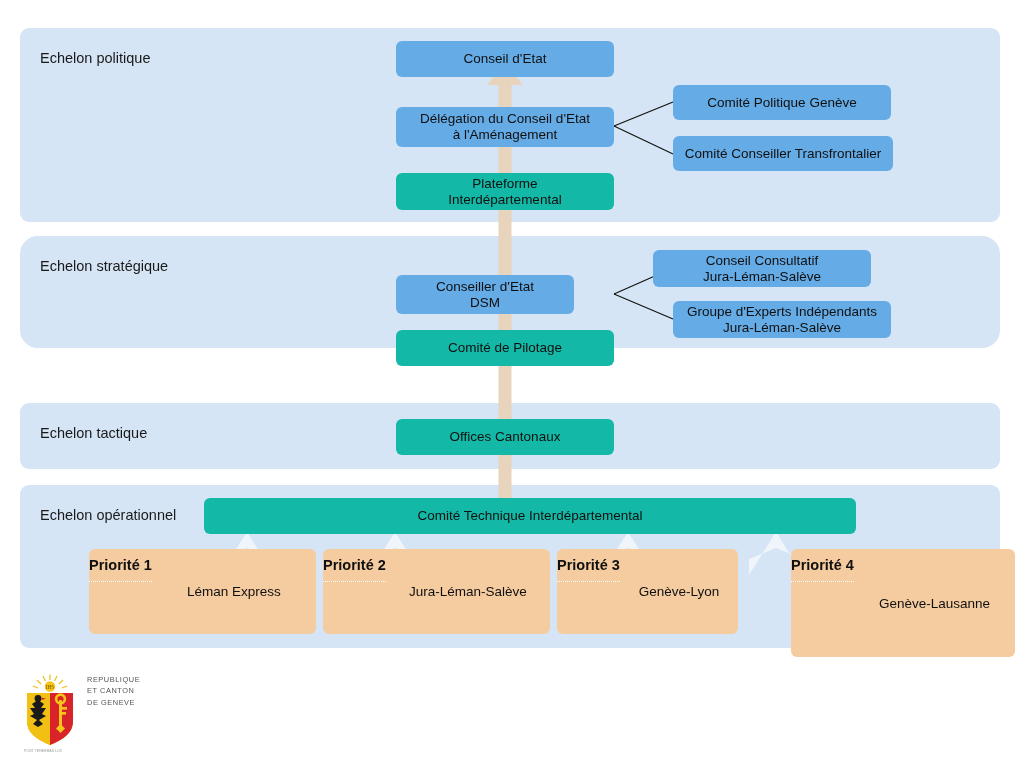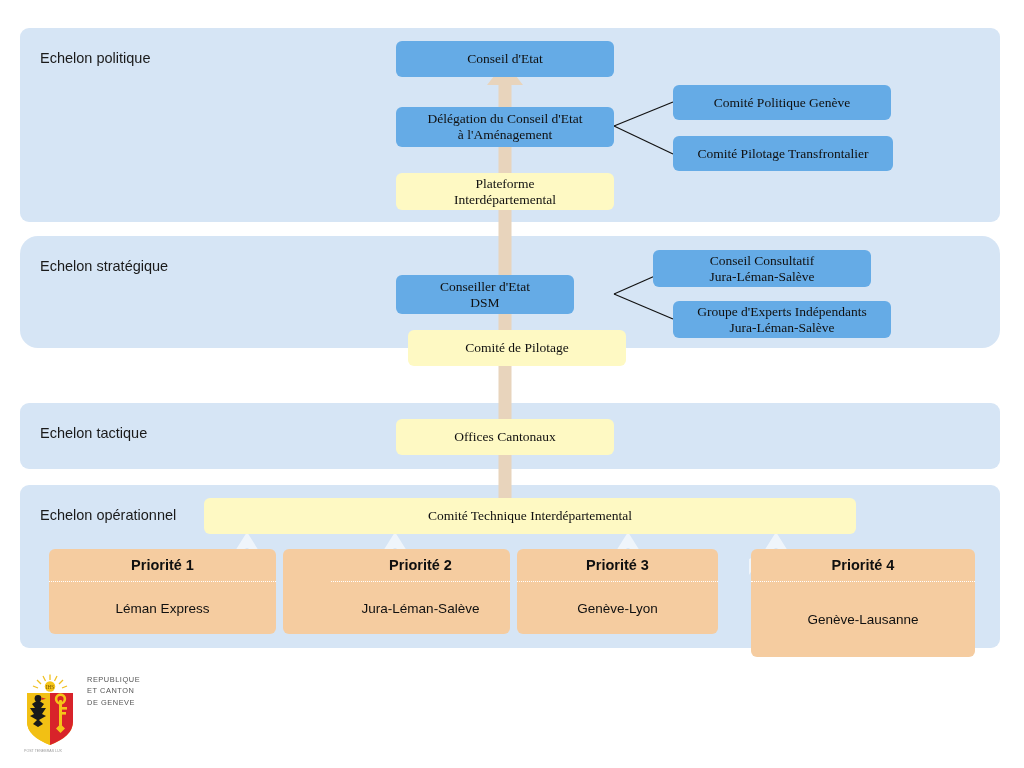--- a/index.html
+++ b/index.html
@@ -42,33 +42,33 @@
     border-radius: 6px;
     display: flex;
     align-items: center;
     justify-content: center;
     text-align: center;
     font-size: 13.5px;
     line-height: 1.18;
     color: #101010;
     padding: 2px 6px;
     white-space: pre-line;
-    font-family: Liberation Serif, serif;
   }
   .node.blue   { background: #65abe6; }
-  .node.yellow { background: #fef9c3; }
+  .node.yellow { background: #14b8a6; }
 
   
   .prio {
     position: absolute;
     z-index: 5;
     background: #f5cca0;
     border-radius: 6px;
     display: flex;
-    flex-direction: column;
+    flex-direction: row;
+    margin-left: 40px;
   }
   .prio-head {
     height: 33px;
     display: flex; align-items: center; justify-content: center;
     font-size: 14.5px; font-weight: bold; color: #101010;
     border-bottom: 1px dotted #ffffff;
   }
   .prio-body {
     flex: 1;
     display: flex; align-items: center; justify-content: center;
@@ -127,51 +127,51 @@
     </g>
   </svg>
 
   <div class="node blue" style="left:396px; top:41px; width:218px; height:36px;">Conseil d'Etat</div>
 
   <div class="node blue" style="left:396px; top:107px; width:218px; height:40px;">Délégation du Conseil d'Etat
 à l'Aménagement</div>
 
   <div class="node blue" style="left:673px; top:85px; width:218px; height:35px;">Comité Politique Genève</div>
 
-  <div class="node blue" style="left:673px; top:136px; width:220px; height:35px;">Comité Pilotage Transfrontalier</div>
+  <div class="node blue" style="left:673px; top:136px; width:220px; height:35px;">Comité Conseiller Transfrontalier</div>
 
   <div class="node yellow" style="left:396px; top:173px; width:218px; height:37px;">Plateforme
 Interdépartemental</div>
 
   <div class="node blue" style="left:396px; top:275px; width:178px; height:39px;">Conseiller d'Etat
 DSM</div>
 
   <div class="node blue" style="left:653px; top:250px; width:218px; height:37px;">Conseil Consultatif
 Jura-Léman-Salève</div>
 
   <div class="node blue" style="left:673px; top:301px; width:218px; height:37px;">Groupe d'Experts Indépendants
 Jura-Léman-Salève</div>
 
-  <div class="node yellow" style="left:408px; top:330px; width:218px; height:36px;">Comité de Pilotage</div>
+  <div class="node yellow" style="left:396px; top:330px; width:218px; height:36px;">Comité de Pilotage</div>
 
   <div class="node yellow" style="left:396px; top:419px; width:218px; height:36px;">Offices Cantonaux</div>
 
   <div class="node yellow" style="left:204px; top:498px; width:652px; height:36px;">Comité Technique Interdépartemental</div>
 
   <div class="prio" style="left:49px; top:549px; width:227px; height:85px;">
     <div class="prio-head">Priorité 1</div>
     <div class="prio-body">Léman Express</div>
   </div>
 
-  <div class="prio" style="left:283px; top:549px; width:227px; height:85px;padding-left:48px;">
+  <div class="prio" style="left:283px; top:549px; width:227px; height:85px;">
     <div class="prio-head">Priorité 2</div>
     <div class="prio-body">Jura-Léman-Salève</div>
   </div>
 
-  <div class="prio" style="left:517px; top:549px; width:201px; height:85px;">
+  <div class="prio" style="left:517px; top:549px; width:181px; height:85px;">
     <div class="prio-head">Priorité 3</div>
     <div class="prio-body">Genève-Lyon</div>
   </div>
 
   <div class="prio" style="left:751px; top:549px; width:224px; height:108px;">
     <div class="prio-head">Priorité 4</div>
     <div class="prio-body">Genève-Lausanne</div>
   </div>
 
   <div id="logo-block">

